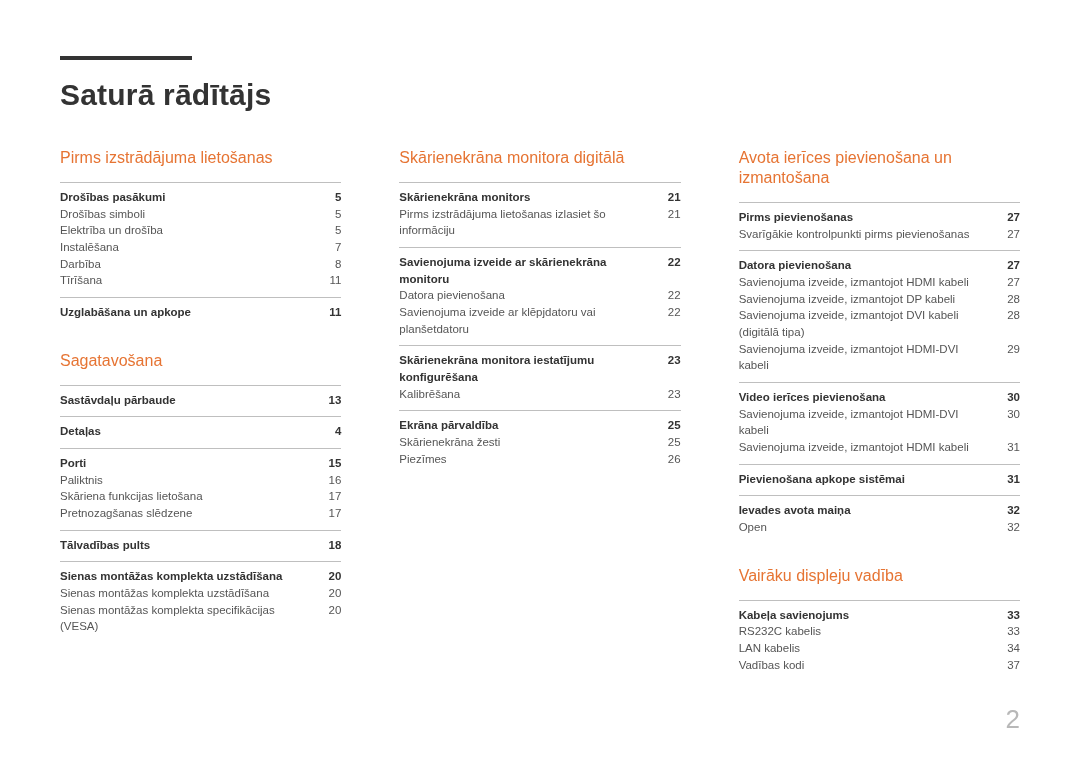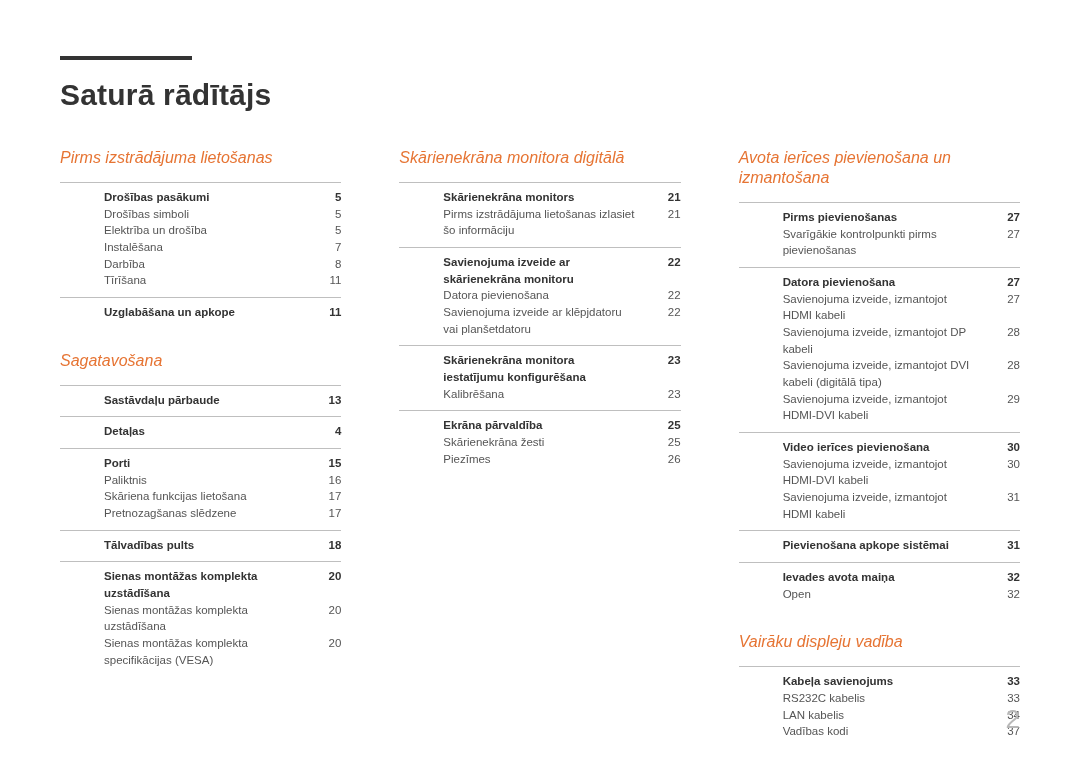--- a/index.html
+++ b/index.html
@@ -32,35 +32,33 @@
   .col {
     flex: 1 1 0;
     min-width: 0;
   }
   .section-title {
     color: #e67433;
     font-size: 16px;
     font-weight: 400;
     margin: 0 0 14px 0;
     line-height: 1.25;
-    font-style: italic;
   }
   .group {
     border-top: 1px solid #bfbfbf;
     padding-top: 6px;
     margin-bottom: 8px;
   }
   .row {
     display: flex;
     justify-content: flex-start;
     gap: 32px;
     font-size: 11.5px;
     line-height: 1.45;
     color: #555;
-    margin-left: 44px;
   }
   .row.head {
     font-weight: 700;
     color: #333;
   }
   .row .label { flex: 1 1 auto; }
   .row .pg { flex: 0 0 auto; white-space: nowrap; }
   .section + .section { margin-top: 30px; }
   .page-number {
     position: absolute;

